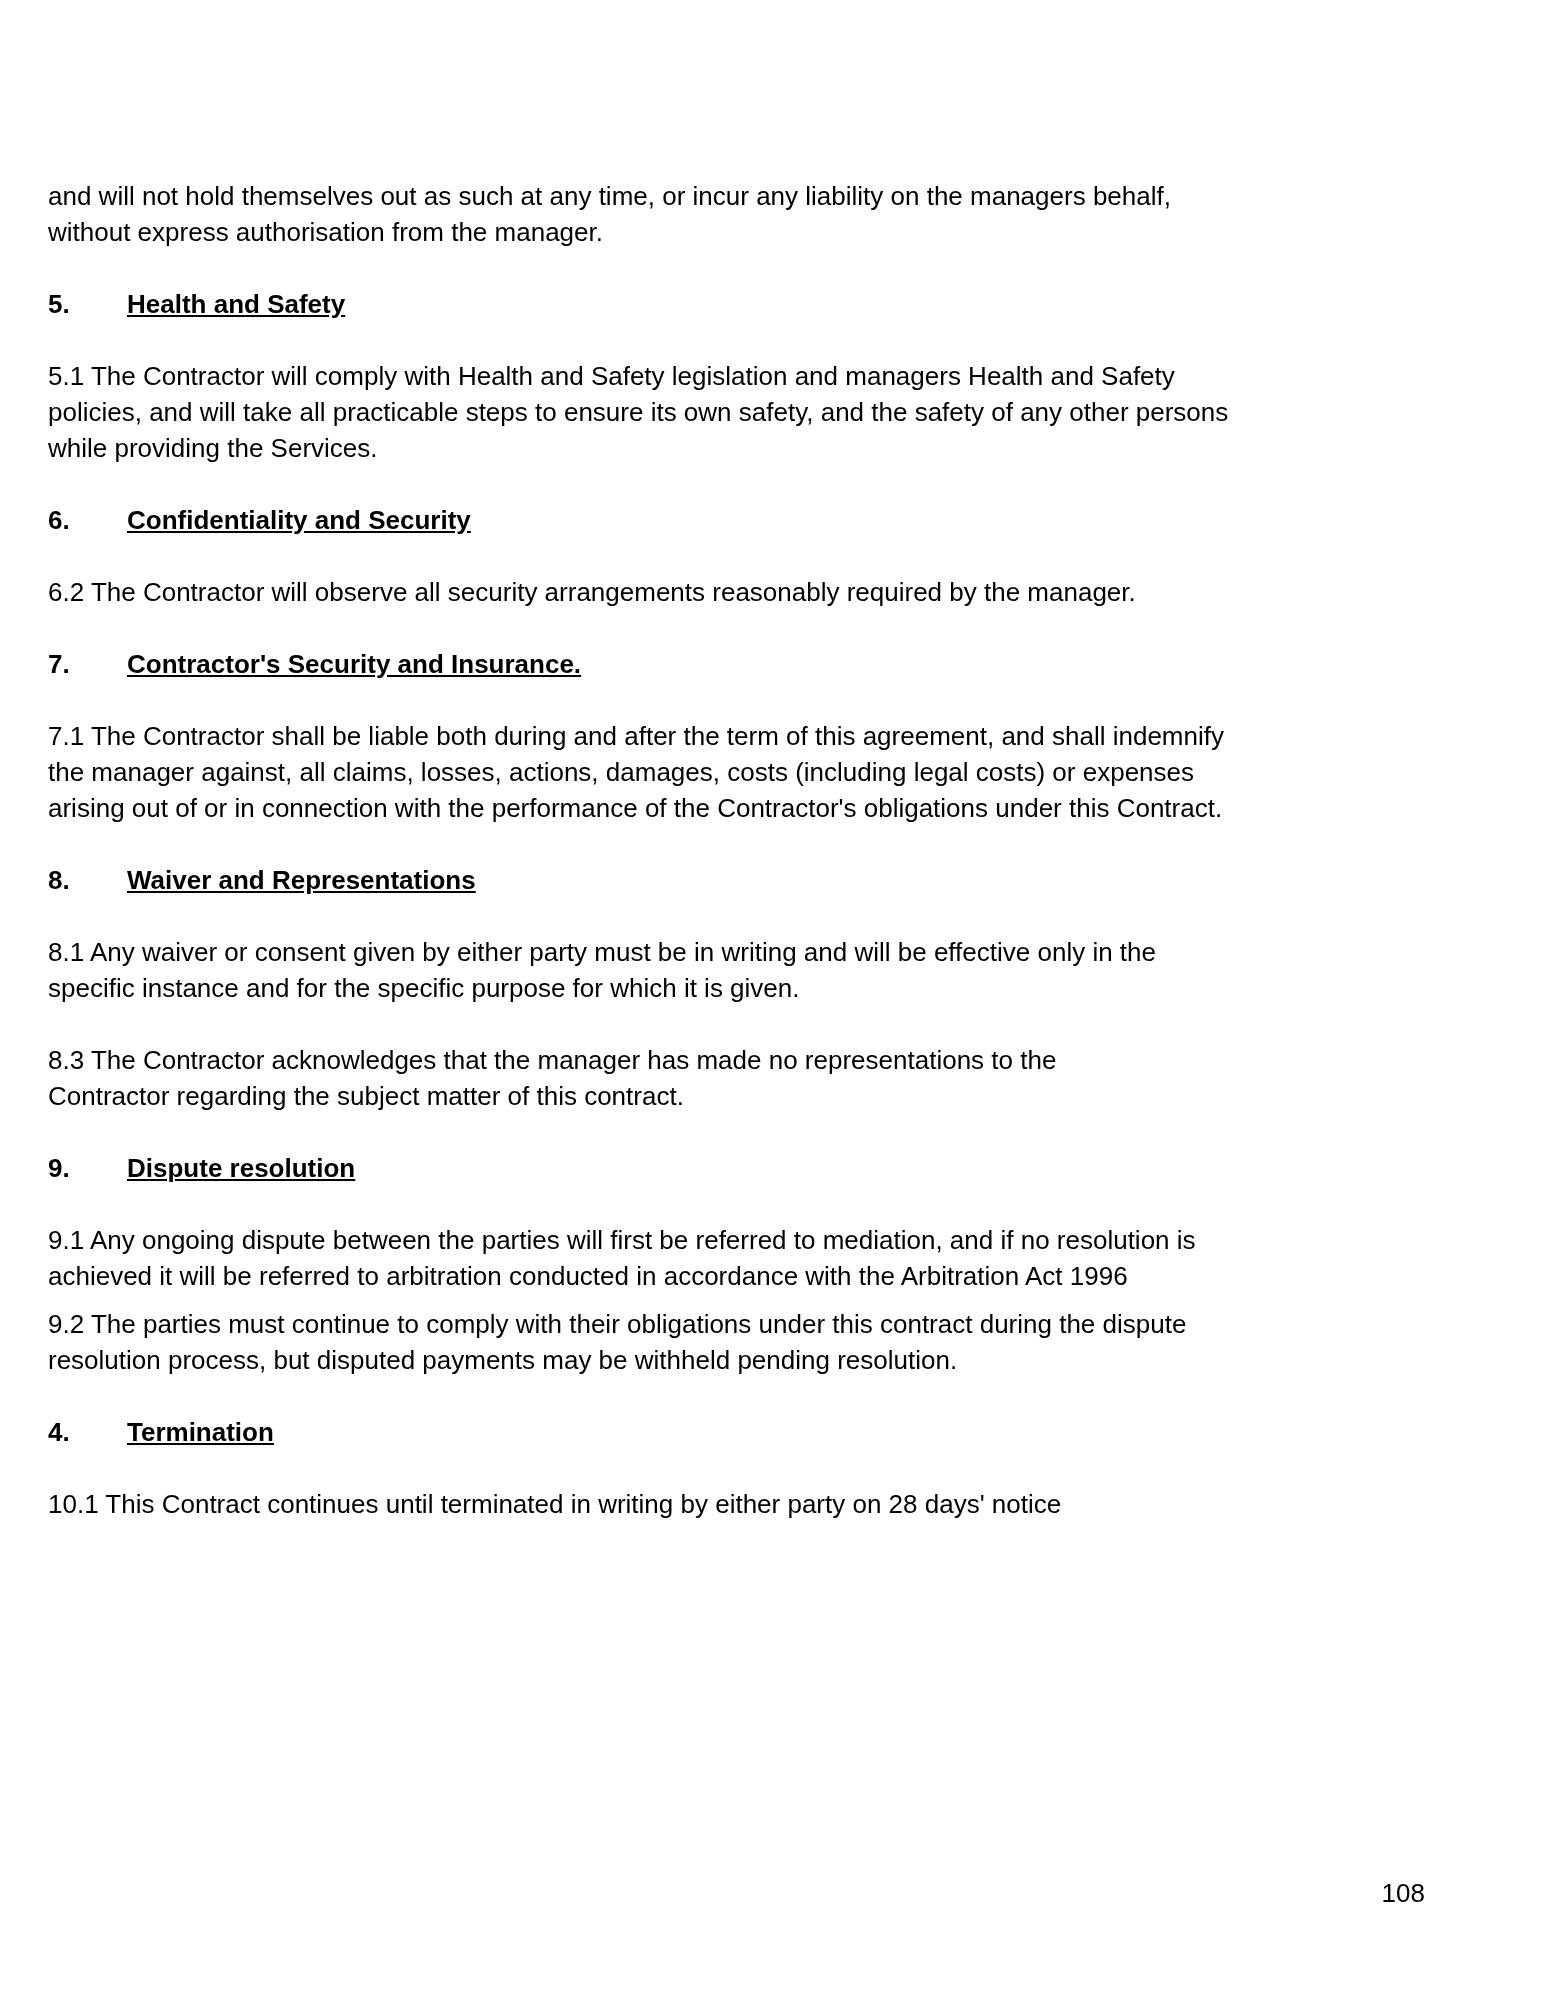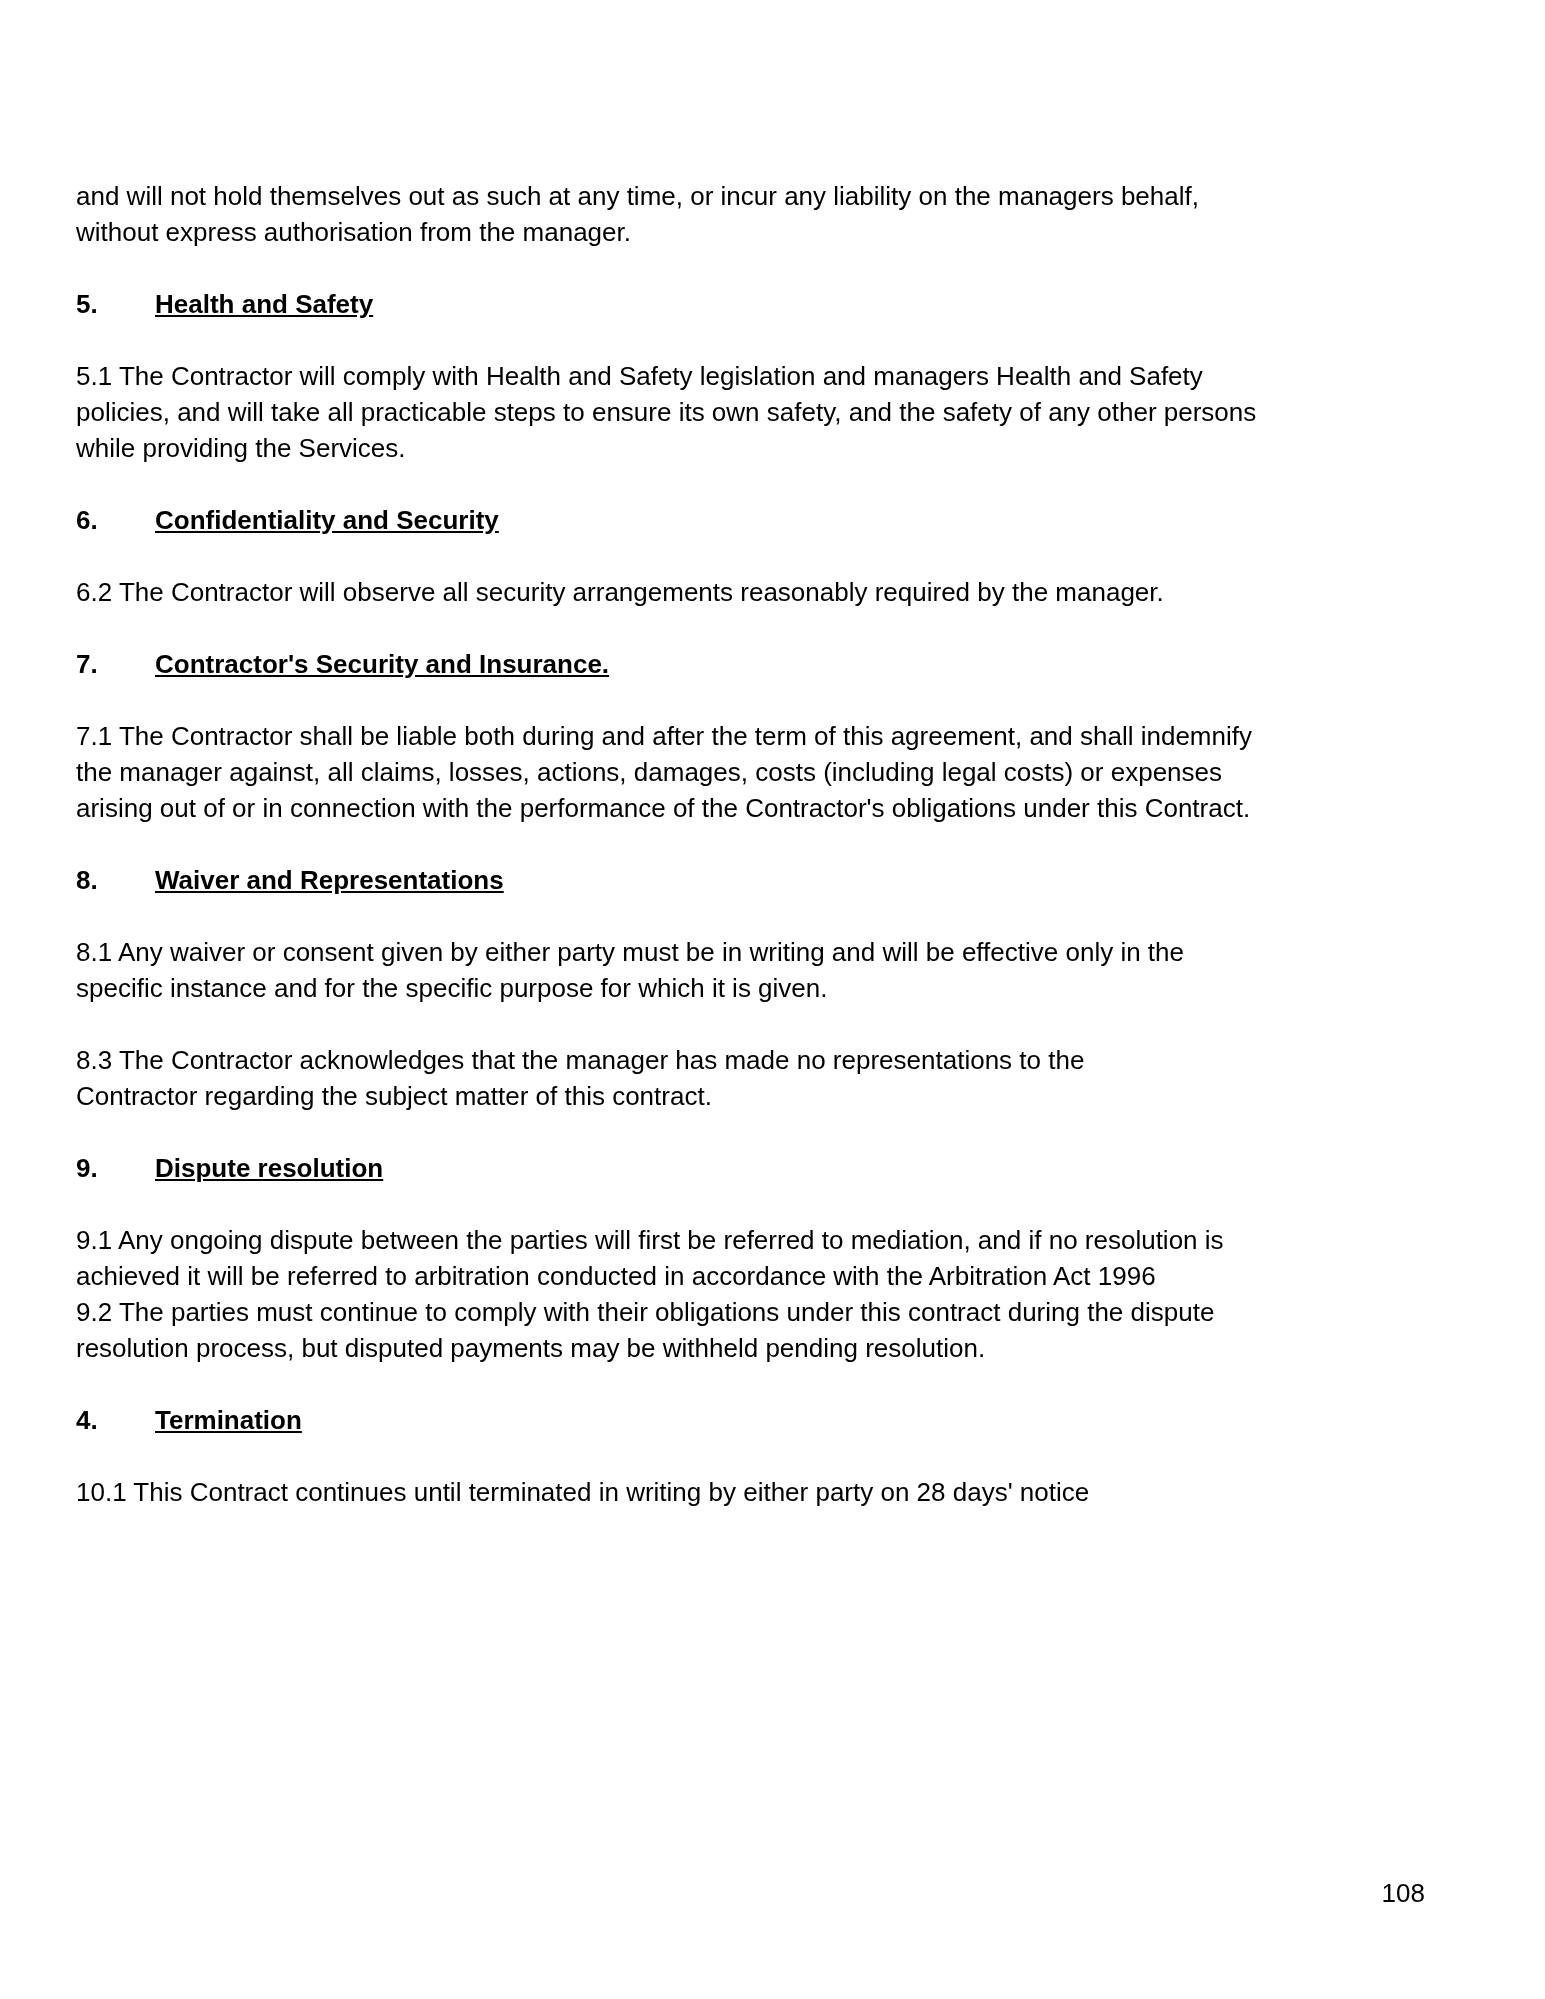--- a/index.html
+++ b/index.html
@@ -10,32 +10,32 @@
   .page {
     position: relative;
     width: 1545px;
     height: 1999px;
     background: #ffffff;
     font-family: "Liberation Sans", "DejaVu Sans", sans-serif;
     color: #000000;
     overflow: hidden;
   }
   .content {
-    padding: 178px 120px 0 76px;
+    padding: 178px 120px 0 48px;
     width: 1305px;
   }
   .para {
     margin: 0 0 36px 0;
     font-size: 26px;
     line-height: 36px;
     font-weight: 400;
     white-space: pre;
   }
   .para.no-gap {
-    margin-bottom: 0;
+    margin-bottom: 12px;
   }
   .heading {
     display: flex;
     margin: 0 0 36px 0;
     font-size: 26px;
     line-height: 36px;
     font-weight: 700;
   }
   .heading.extra-top {
     margin-top: 36px;

